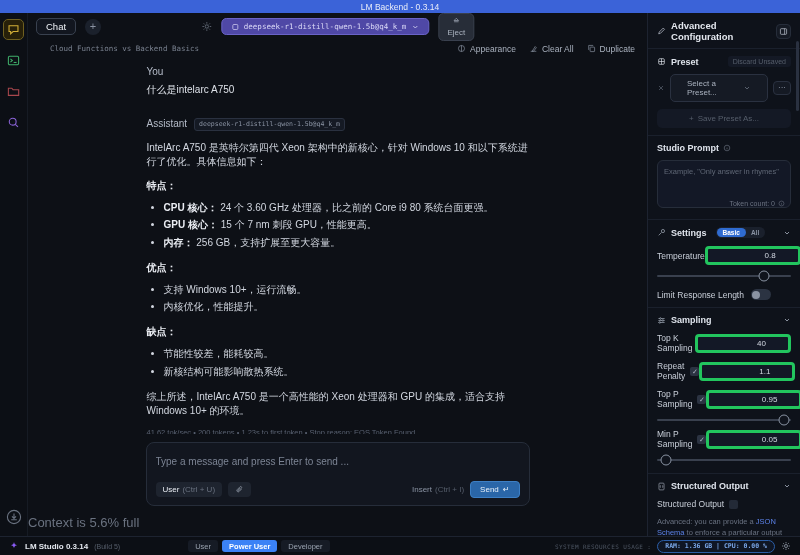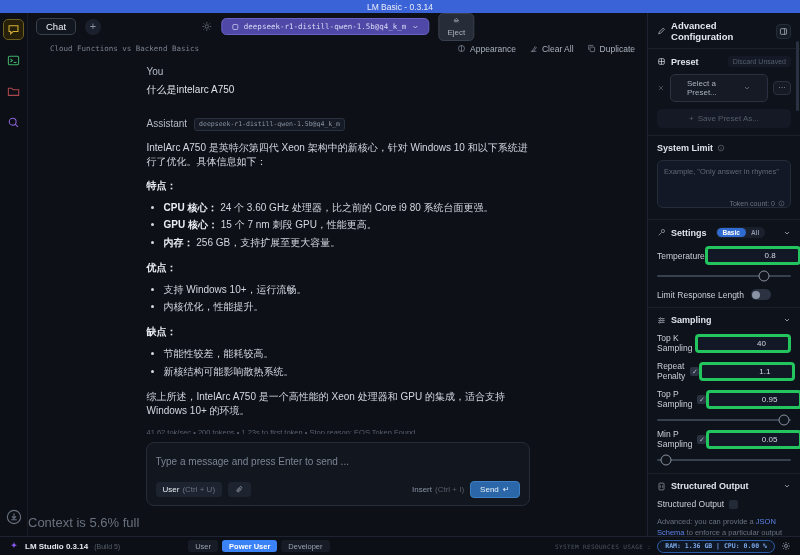--- a/index.html
+++ b/index.html
@@ -129,21 +129,21 @@
   .res-badge{font-family:"DejaVu Sans Mono",monospace;font-size:6.5px;color:#7aa7e8;border:1px solid #2b5ea8;border-radius:7px;padding:1.5px 7px;background:#0f1624;font-weight:bold;}
   .sb-gear{color:#9aa3b0;background:none;border:none;padding:0;}
   .sb-gear svg{width:10px;height:10px;}
 </style>
 </head>
 <body>
 
 <div class="app">
 
   <div class="titlebar">
-    <span>LM Basic - 0.3.14</span>
+    <span>LM Backend - 0.3.14</span>
   </div>
 
   <div class="main">
 
     <div class="sidebar">
       <div class="side-icon si-chat">
         <svg viewBox="0 0 16 16" fill="none" stroke="currentColor" stroke-width="1.3">
             <path d="M2.5 3.5h11v7h-6l-3 2.8v-2.8h-2z"></path>
           </svg>
       </div>
@@ -353,21 +353,21 @@
           <button class="dots-btn">···</button>
         </div>
         <button class="save-preset">
           <span>+</span>
           <span>Save Preset As...</span>
         </button>
       </div>
 
       <div class="sec">
         <div class="sp-label">
-          <span>System Limit</span>
+          <span>Studio Prompt</span>
           <span class="info">
               <svg viewBox="0 0 16 16" fill="none" stroke="currentColor" stroke-width="1.3">
                 <circle cx="8" cy="8" r="5.6"></circle>
                 <path d="M8 7.2v3.4M8 5.2v.2"></path>
               </svg>
             </span>
         </div>
         <div class="sys-box">
           <textarea class="sys-ta" placeholder="Example, &quot;Only answer in rhymes&quot;" style=""></textarea>
           <span class="token-count">

